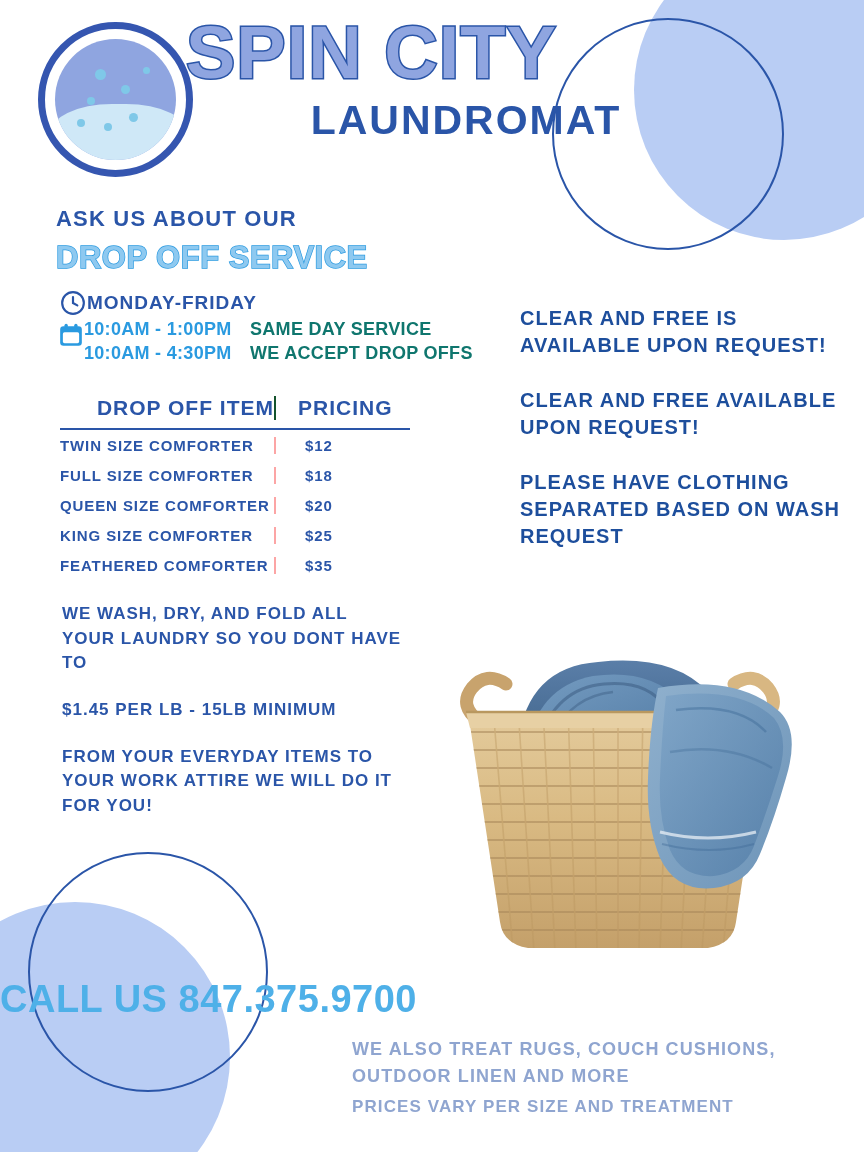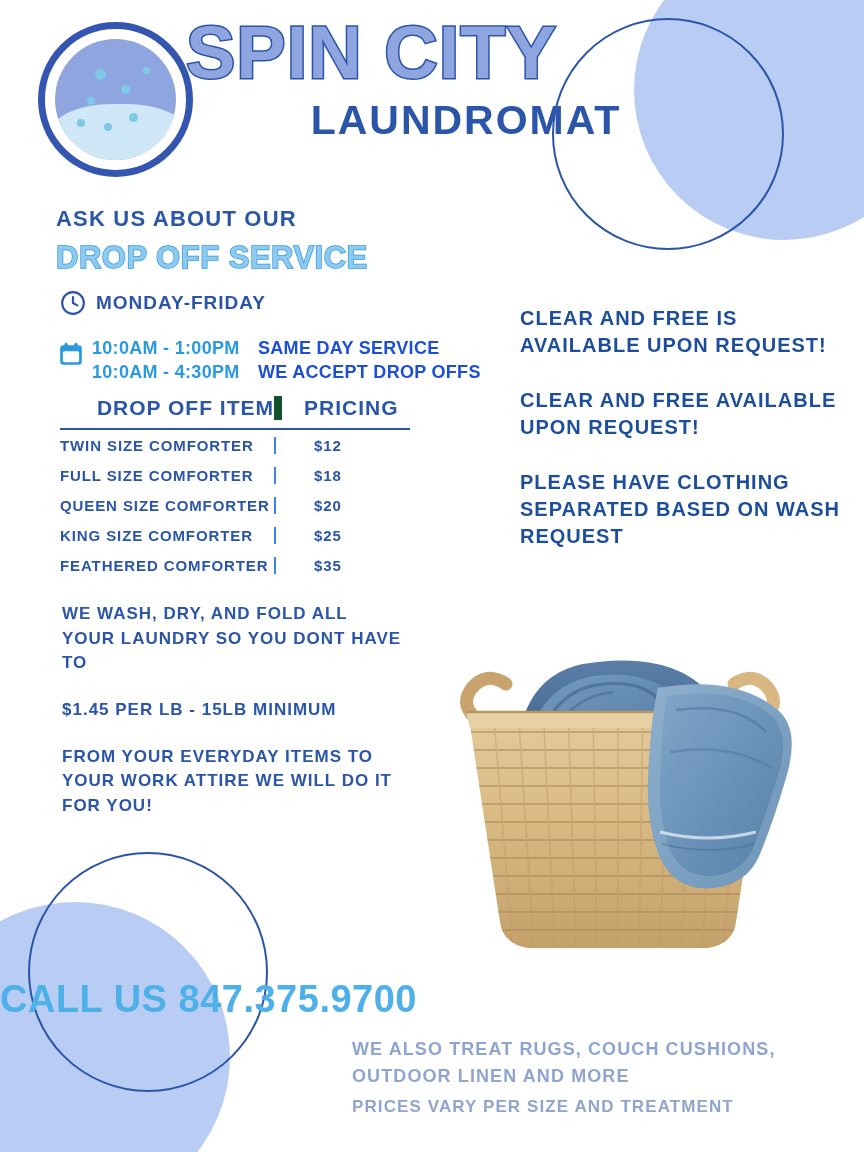--- a/index.html
+++ b/index.html
@@ -165,87 +165,86 @@
     color: #8ec9f0;
     -webkit-text-stroke: 1.4px #2a9ae0;
     paint-order: stroke fill;
   }
   .days {
     position: absolute;
     left: 60px;
     top: 290px;
     display: flex;
     align-items: center;
-    gap: 10px;
+    gap: 1px;
   }
   .clock-icon { width: 26px; height: 26px; display:block; }
   .days-label {
     font-size: 19px;
     font-weight: bold;
     letter-spacing: 1px;
     color: #2a55a8;
   }
   .hours {
     position: absolute;
     left: 58px;
-    top: 338px;
+    top: 319px;
     display: flex;
     align-items: flex-start;
-    gap: 8px;
   }
   .cal-icon { width: 26px; height: 26px; margin-top: 3px; }
   .hours-lines { }
   .hours-row {
     display: flex;
     align-items: baseline;
     gap: 14px;
     margin-bottom: 3px;
   }
   .hr-time {
     font-size: 18px;
     font-weight: bold;
     letter-spacing: 0.3px;
     color: #2a9ae0;
     min-width: 152px;
   }
   .hr-note {
     font-size: 18px;
     font-weight: bold;
     letter-spacing: 0.3px;
-    color: #1d4ed8;
+    color: #0f766e;
   }
 
   
   .table {
     position: absolute;
     left: 60px;
     top: 396px;
     width: 350px;
     color: #2a55a8;
   }
   .t-head {
     display: flex;
     font-size: 21px;
     font-weight: bold;
     letter-spacing: 1px;
     padding-bottom: 8px;
     border-bottom: 2px solid #2a55a8;
     text-align: right;
   }
   .t-head .c1 { width: 214px; }
-  .t-head .c2 { padding-left: 22px; border-left: 8px solid #14532d; }
+  .t-head .c2 { padding-left: 22px; border-left: 2px solid #14532d; }
   .t-row {
     display: flex;
     font-size: 15px;
     font-weight: bold;
     letter-spacing: 0.9px;
     padding: 7px 0 6px 0;
   }
   .t-row .c1 { width: 214px; }
-  .t-row .c2 { padding-left: 38px; border-left: 2px solid #3b82f6; min-width: 80px; }
+  .t-row .c2 { padding-left: 29px; border-left: 2px solid #fca5a5; min-width: 80px; }
   .t-rows .t-row:last-child .c2 { }
 
   
   .left-copy {
     position: absolute;
     left: 62px;
     top: 602px;
     width: 340px;
     color: #2a55a8;
     font-size: 17px;

